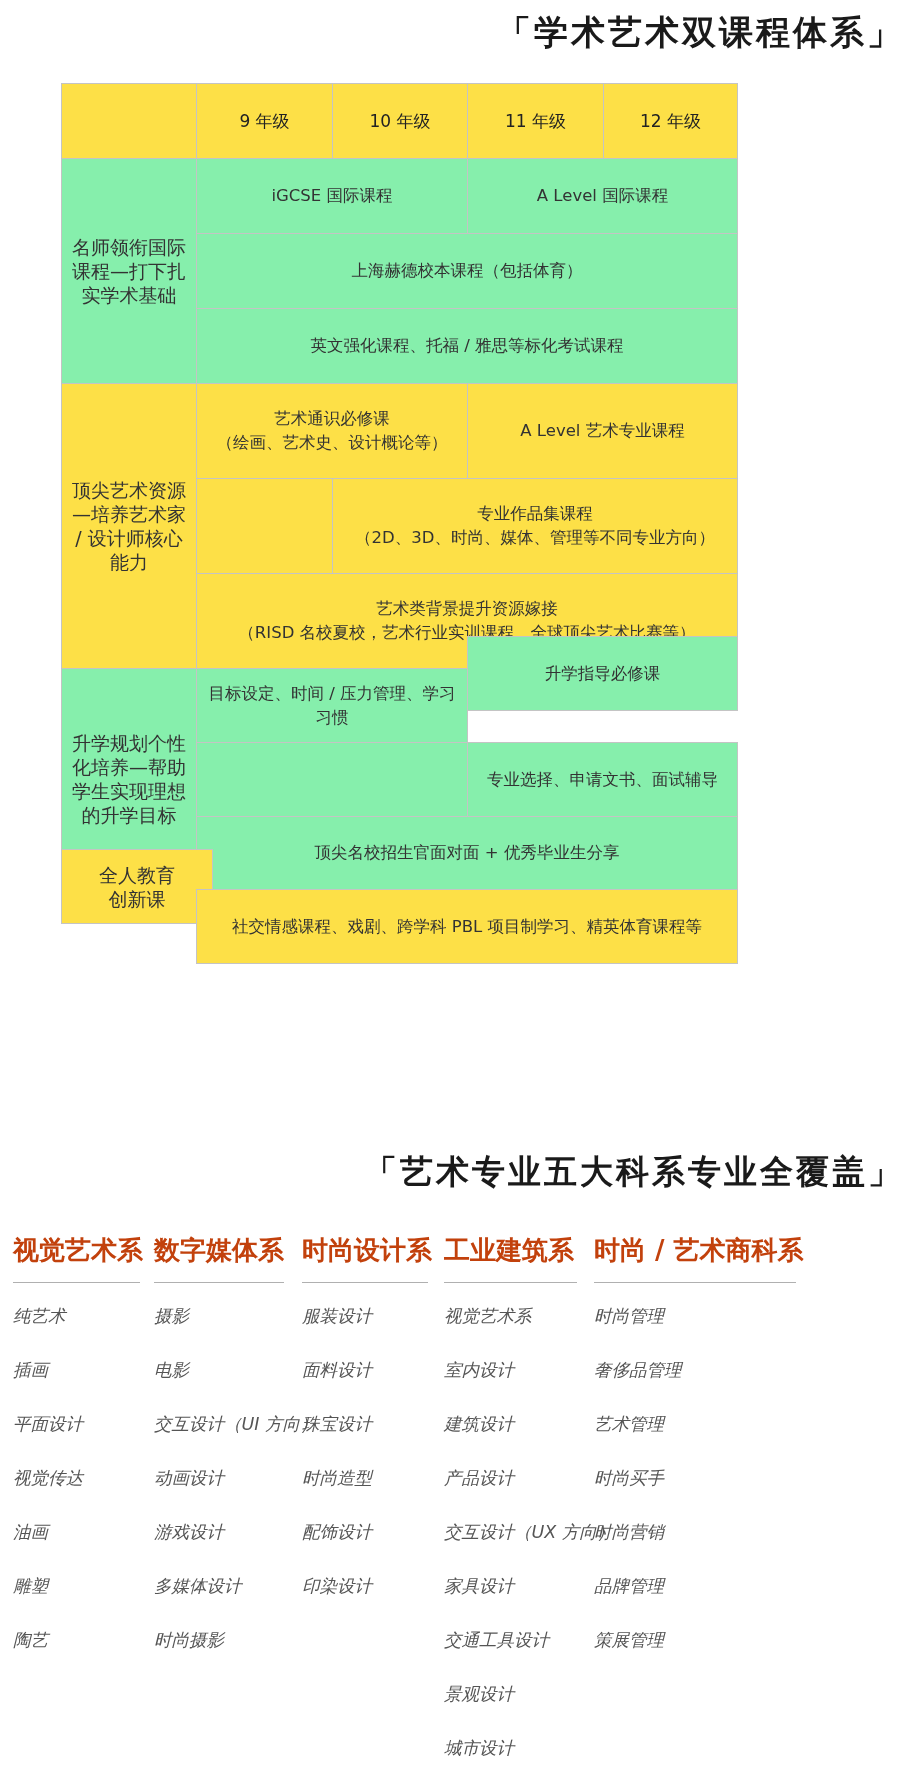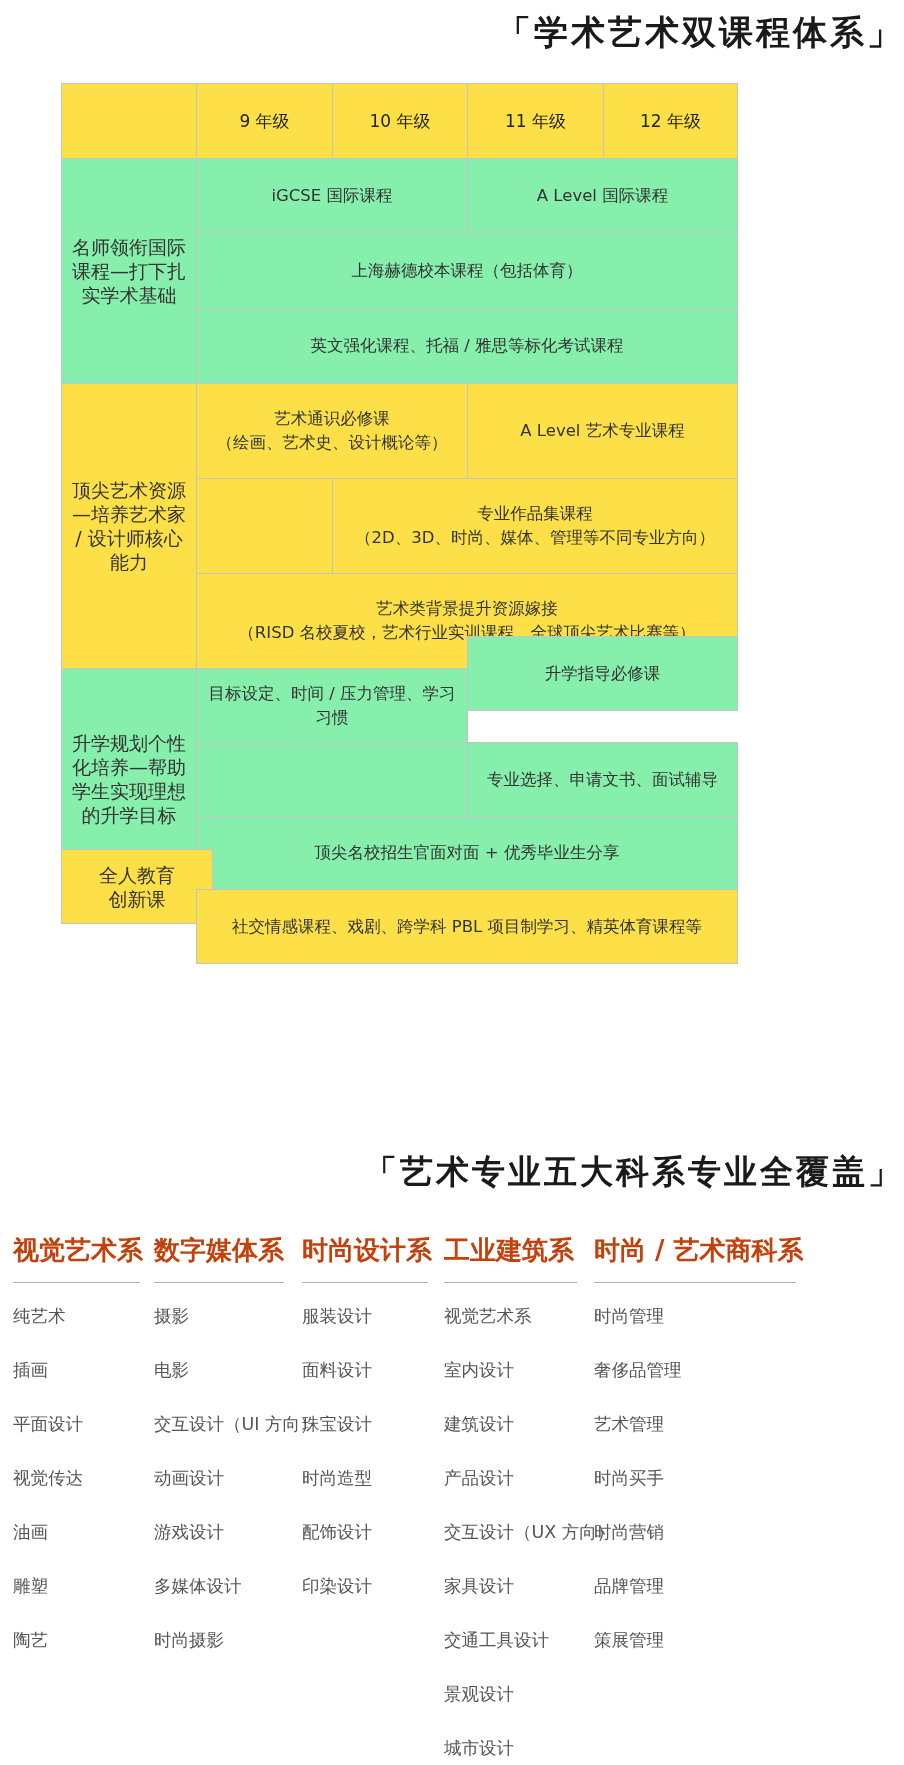--- a/index.html
+++ b/index.html
@@ -20,21 +20,21 @@
   .hdr { font-size: 17px; color: #222; }
   .two { white-space: pre-line; }
 
   .majors { position: absolute; top: 1230px; left: 0; width: 904px; height: 535px; }
   .col { position: absolute; top: 0; }
   .col h3 { margin: 0; font-size: 26px; font-weight: bold; color: #c2410c; white-space: nowrap;
             height: 48px; line-height: 40px; }
   .col .rule { height: 1px; background: #b0b0b0; margin-top: 4px; }
   .col ul { list-style: none; margin: 0; padding: 0; }
   .col li { font-size: 17.5px; color: #555; height: 54px; line-height: 54px; white-space: nowrap; }
-  .col ul { margin-top: 6px; }
+  .col ul { margin-top: 6px; font-style: italic; }
 </style>
 </head>
 <body>
 
 <div id="t1" class="title">「学术艺术双课程体系」</div>
 
 <div class="grid">
 
   <div class="cell white" style="left:0;top:0;width:136px;height:76px"></div>
   <div class="cell white hdr" style="left:135px;top:0;width:137px;height:76px">9 年级</div>

